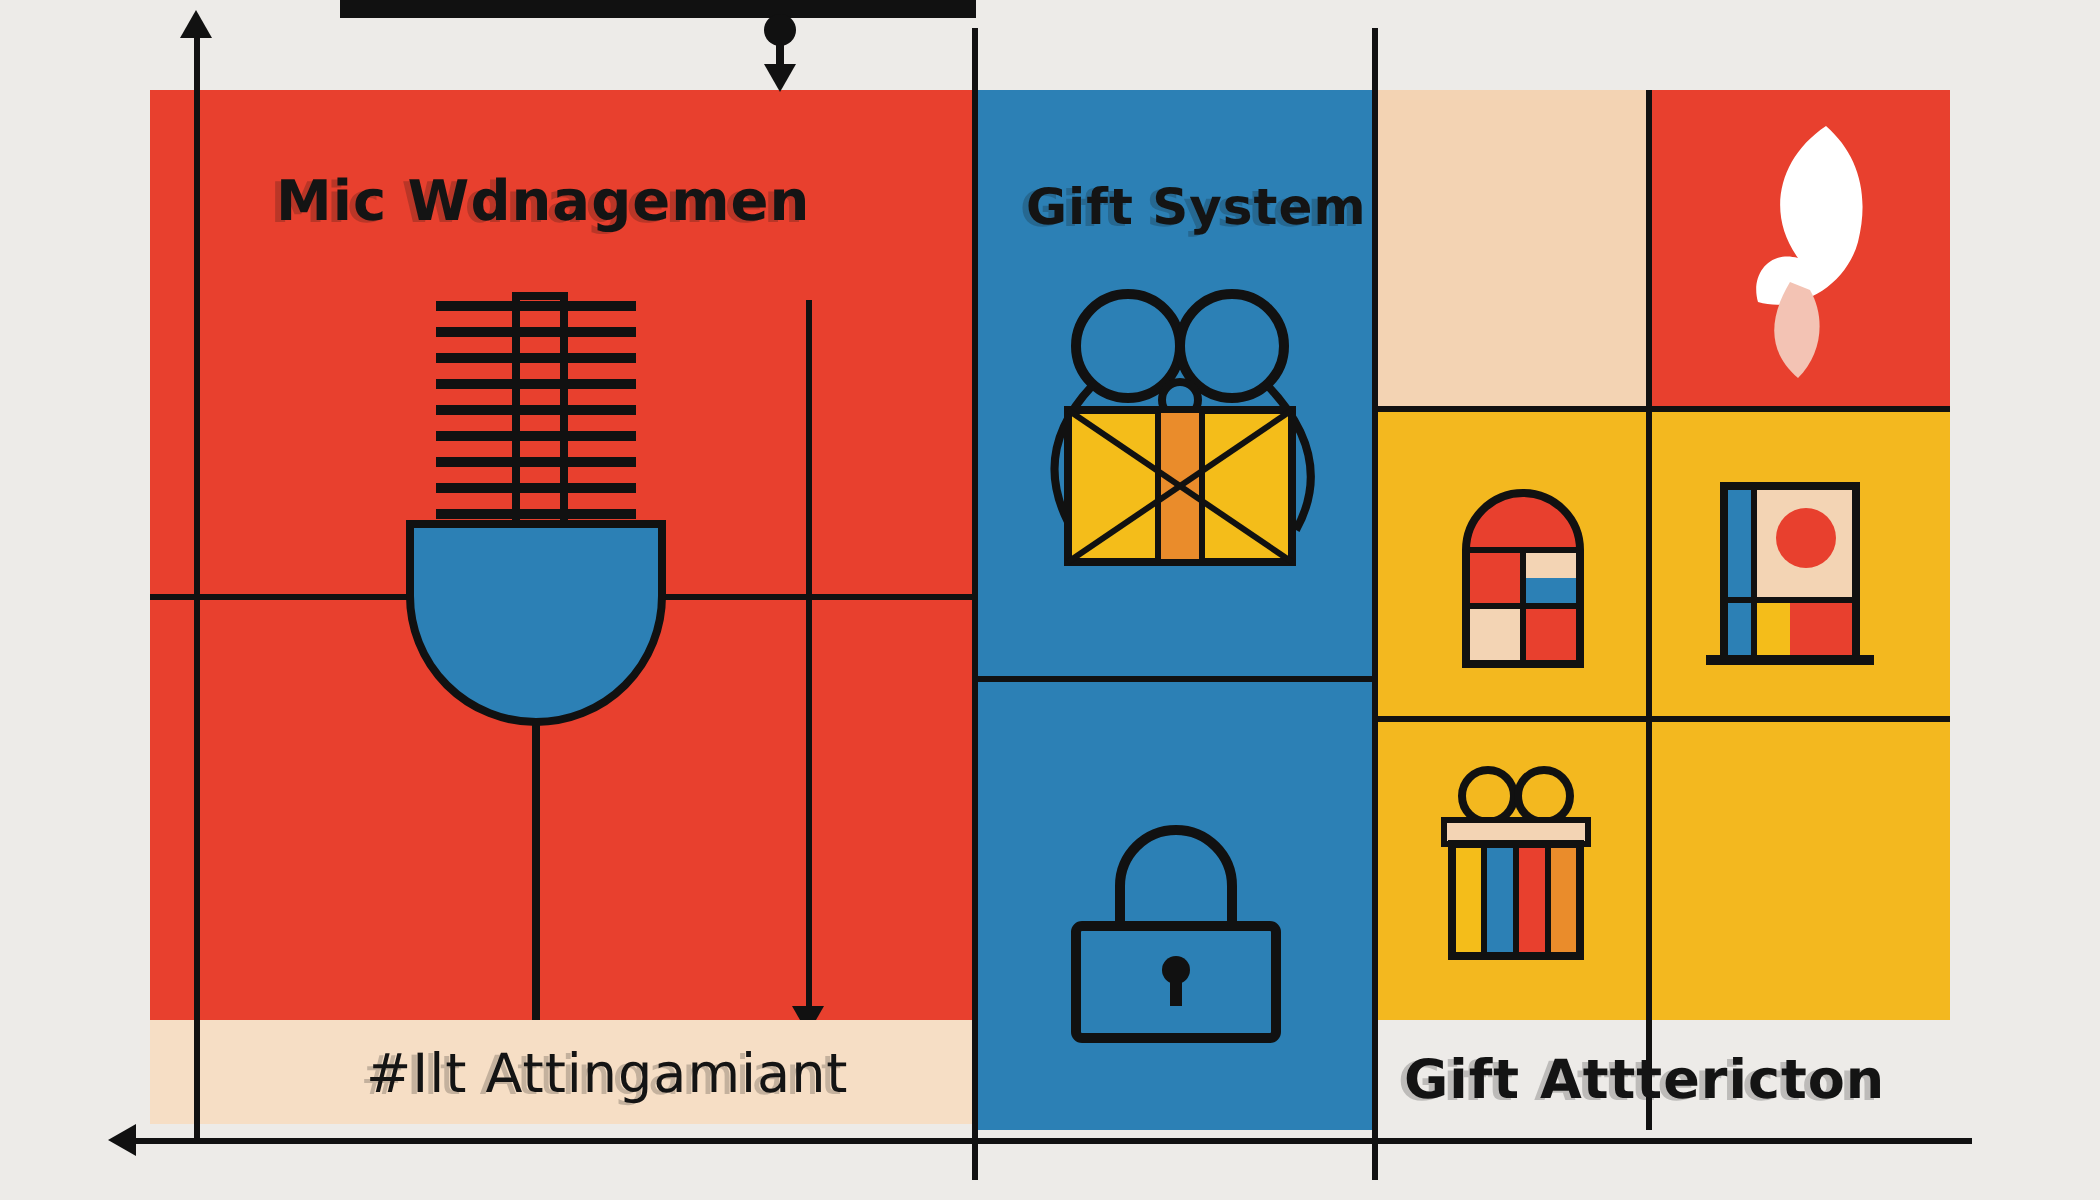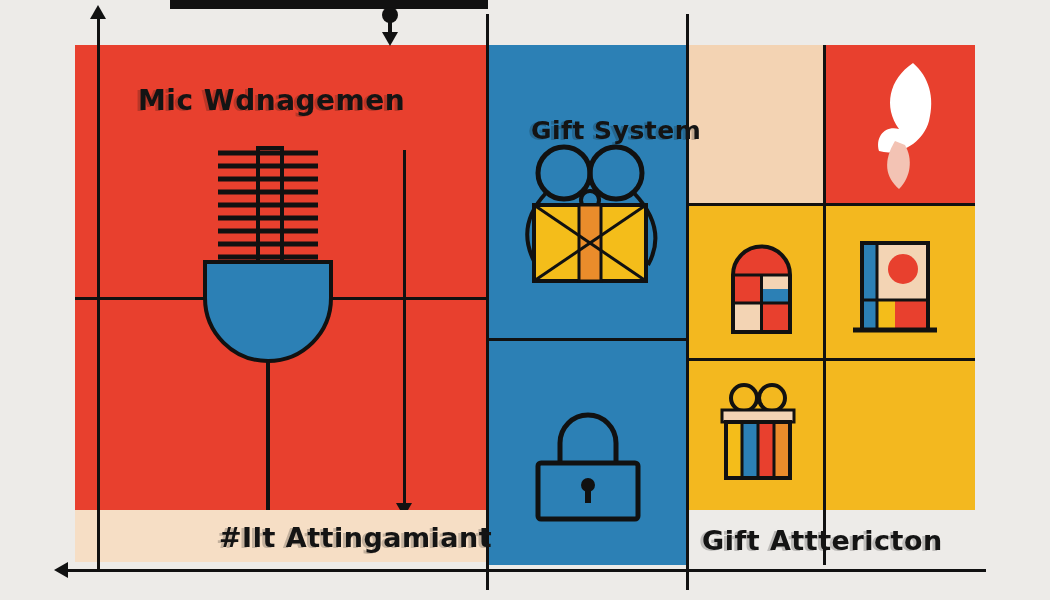--- a/index.html
+++ b/index.html
@@ -141,19 +141,19 @@
 
   <div class="line" style="left:486px;top:14px;width:3px;height:576px;"></div>
   <div class="line" style="left:686px;top:14px;width:3px;height:576px;"></div>
   <div class="line" style="left:823px;top:45px;width:3px;height:520px;"></div>
 
   <div class="line" style="left:688px;top:203px;width:287px;height:3px;"></div>
   <div class="line" style="left:688px;top:358px;width:287px;height:3px;"></div>
 
   <div class="label" style="left:138px;top:84px;font-size:28px;">Mic Wdnagemen</div>
 
-  <div class="label" style="left:531px;top:89px;font-size:25px;margin-top:27px;">Gift System</div>
+  <div class="label" style="left:513px;top:89px;font-size:25px;">Gift System</div>
 
-  <div class="label" style="left:183px;top:522px;font-size:27px;font-weight:700;margin-left:36px;">#Ilt Attingamiant</div>
+  <div class="label" style="left:183px;top:522px;font-size:27px;font-weight:400;">#Ilt Attingamiant</div>
 
   <div class="label" style="left:702px;top:525px;font-size:27px;">Gift Atttericton</div>
 
 </div>
 
 </body></html>

